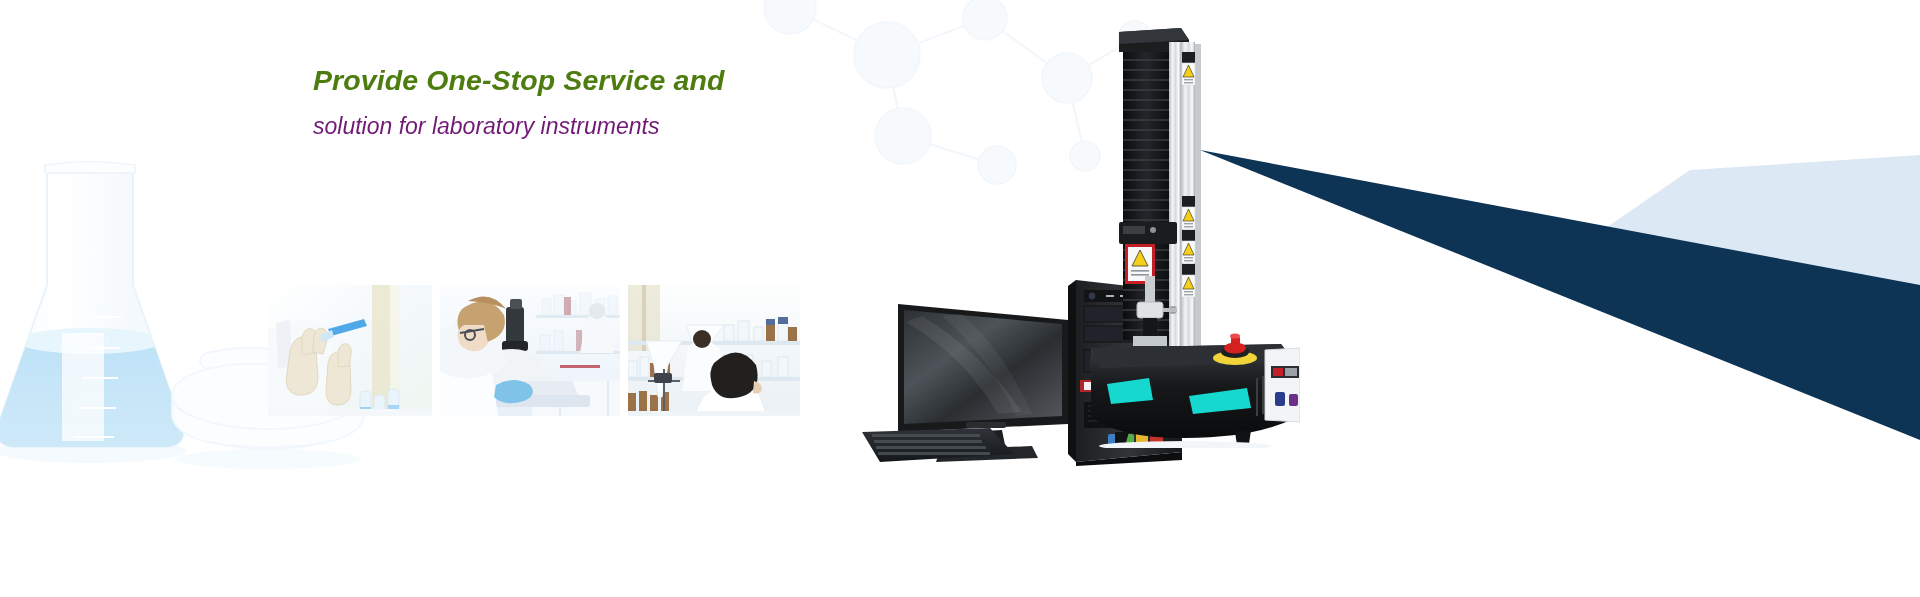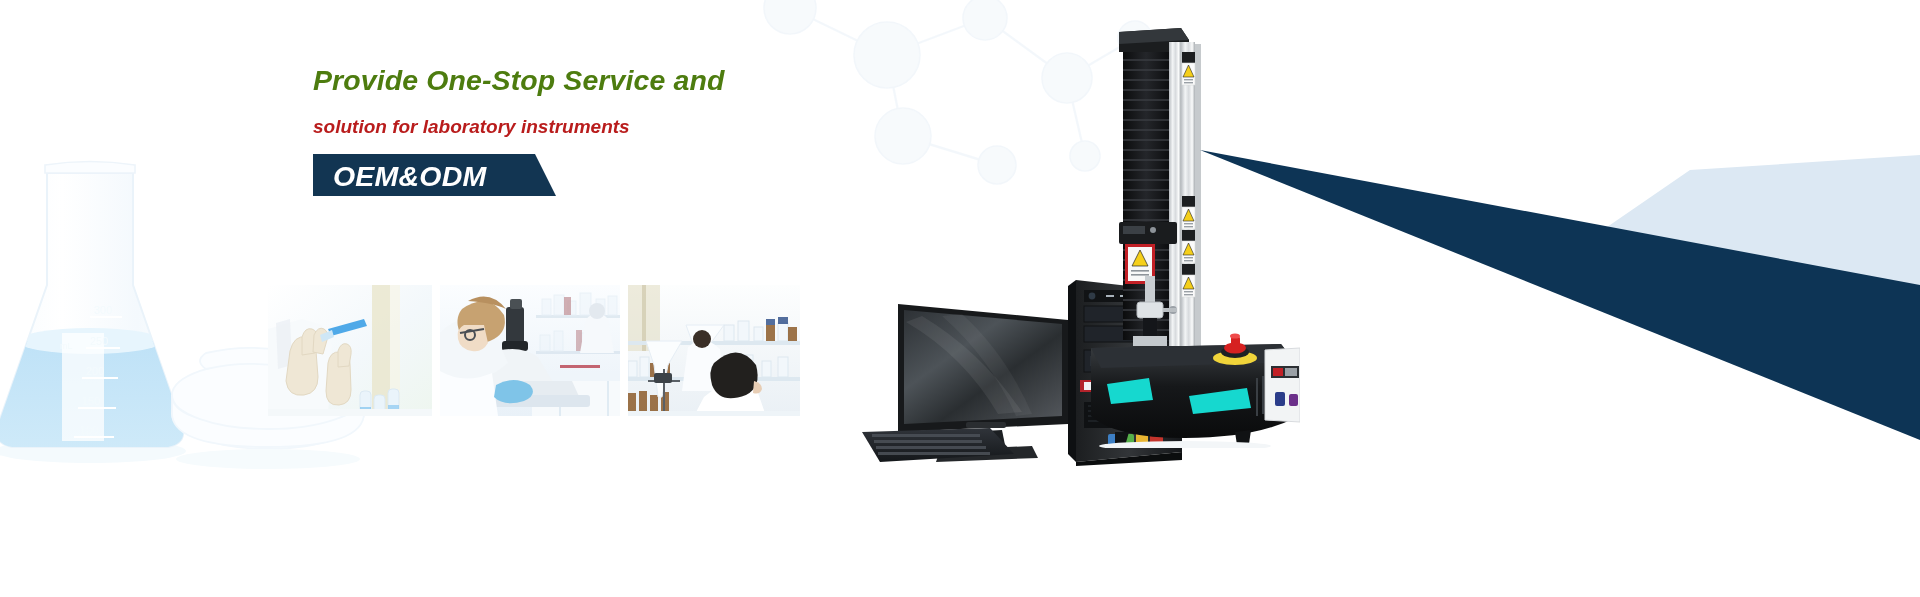--- a/index.html
+++ b/index.html
@@ -10,21 +10,21 @@
 
   
   .molecule{position:absolute;left:735px;top:-40px;width:420px;height:230px;opacity:.5;pointer-events:none}
 
   
   .glassware{position:absolute;left:-10px;top:95px;width:420px;height:400px;pointer-events:none}
 
   
   .copy{position:absolute;left:313px;top:57px;width:760px}
   .line1{font-size:28.5px;font-weight:bold;font-style:italic;color:#4d7c0f;letter-spacing:.1px;line-height:46px;white-space:nowrap}
-  .line2{font-size:19px;font-style:italic;font-weight:bold;color:#b91c1c;line-height:47px;white-space:nowrap}
+  .line2{font-size:23px;font-style:italic;font-weight:normal;color:#701a75;line-height:47px;white-space:nowrap}
   .tagwrap{position:relative;margin-top:4px;height:42px;width:243px}
   .tagwrap svg{position:absolute;left:0;top:0}
   .tagtext{position:absolute;left:20px;top:6px;font-size:28.5px;font-weight:bold;font-style:italic;color:#ffffff;white-space:nowrap;letter-spacing:.2px}
 
   
   .strip{position:absolute;left:268px;top:285px;height:131px;display:flex;gap:8px}
   .photo{position:relative;height:131px;overflow:hidden;background:#f2f6fa}
   .photo.p1{width:164px}
   .photo.p2{width:180px}
   .photo.p3{width:172px}
@@ -122,26 +122,20 @@
         <ellipse cx="278" cy="300" rx="96" ry="34"></ellipse>
         <path d="M216 258 Q268 246 318 262 Q330 270 318 278 Q268 262 216 274 Q204 266 216 258 Z"></path>
       </g>
       <ellipse cx="278" cy="364" rx="92" ry="10" fill="#f6fbfd"></ellipse>
     </svg>
   </div>
 
   <div class="copy">
     <div class="line1">Provide One-Stop Service and</div>
     <div class="line2">solution for laboratory instruments</div>
-    <div class="tagwrap">
-      <svg viewBox="0 0 243 42" width="243" height="42">
-        <polygon points="0,0 222,0 243,42 0,42" fill="#123552"></polygon>
-      </svg>
-      <span class="tagtext">OEM&amp;ODM</span>
-    </div>
   </div>
 
   <div class="strip">
 
     <div class="photo p1">
       <svg viewBox="0 0 164 131" width="164" height="131">
         <defs>
           <linearGradient id="bg1" x1="0" y1="0" x2="1" y2="1">
             <stop offset="0" stop-color="#ffffff"></stop>
               <stop offset=".55" stop-color="#f3f8fb"></stop>

